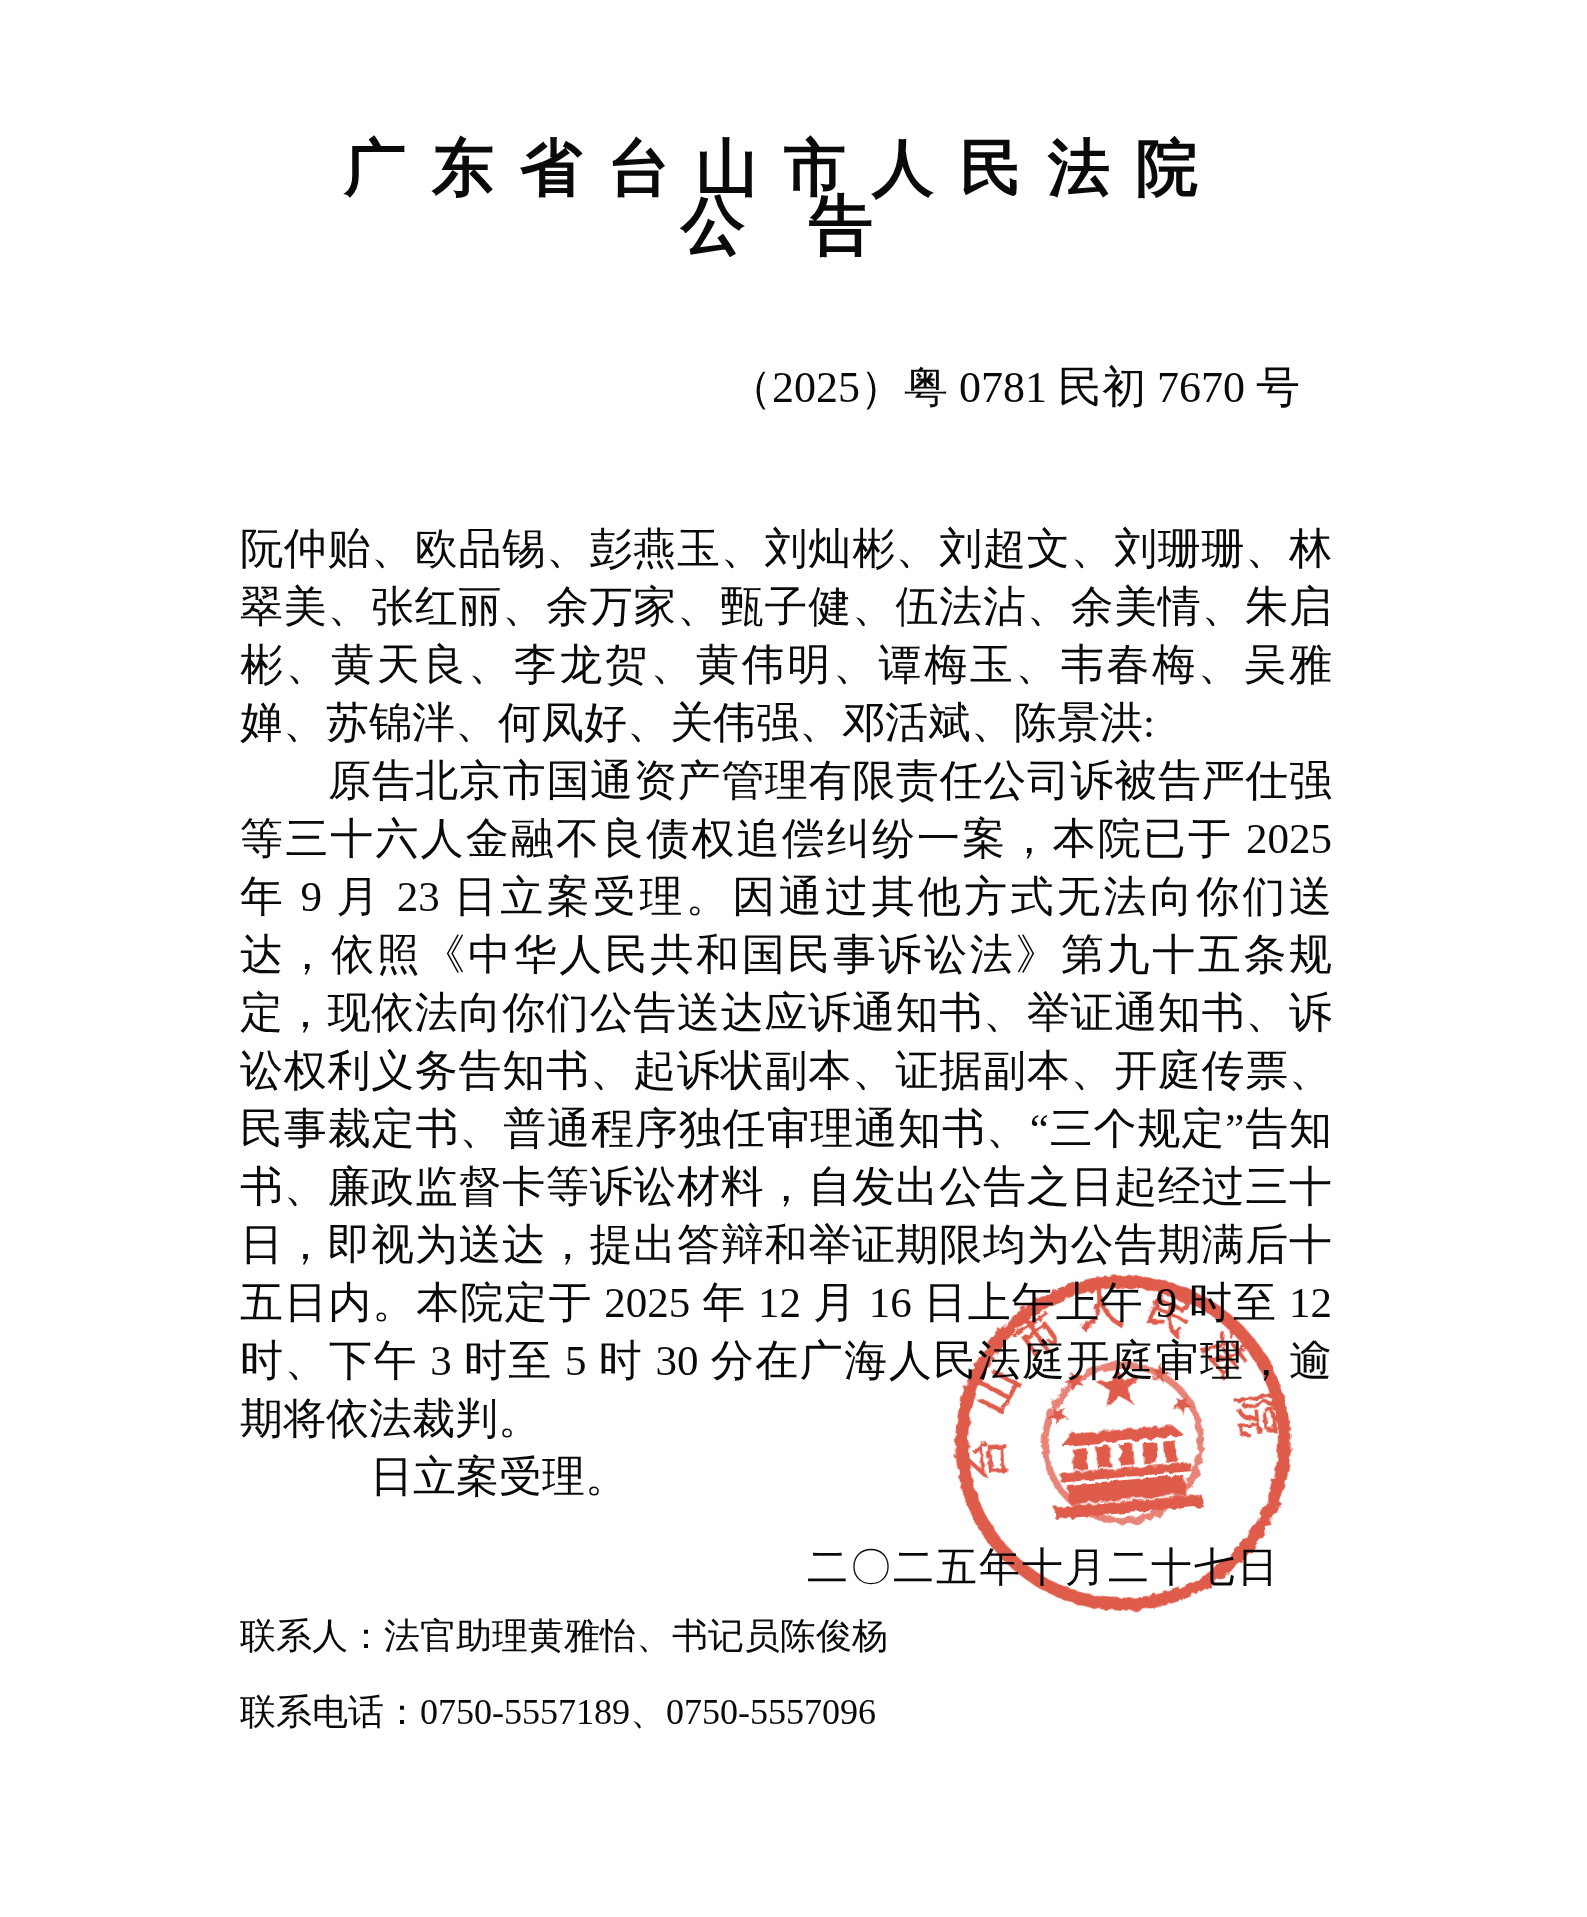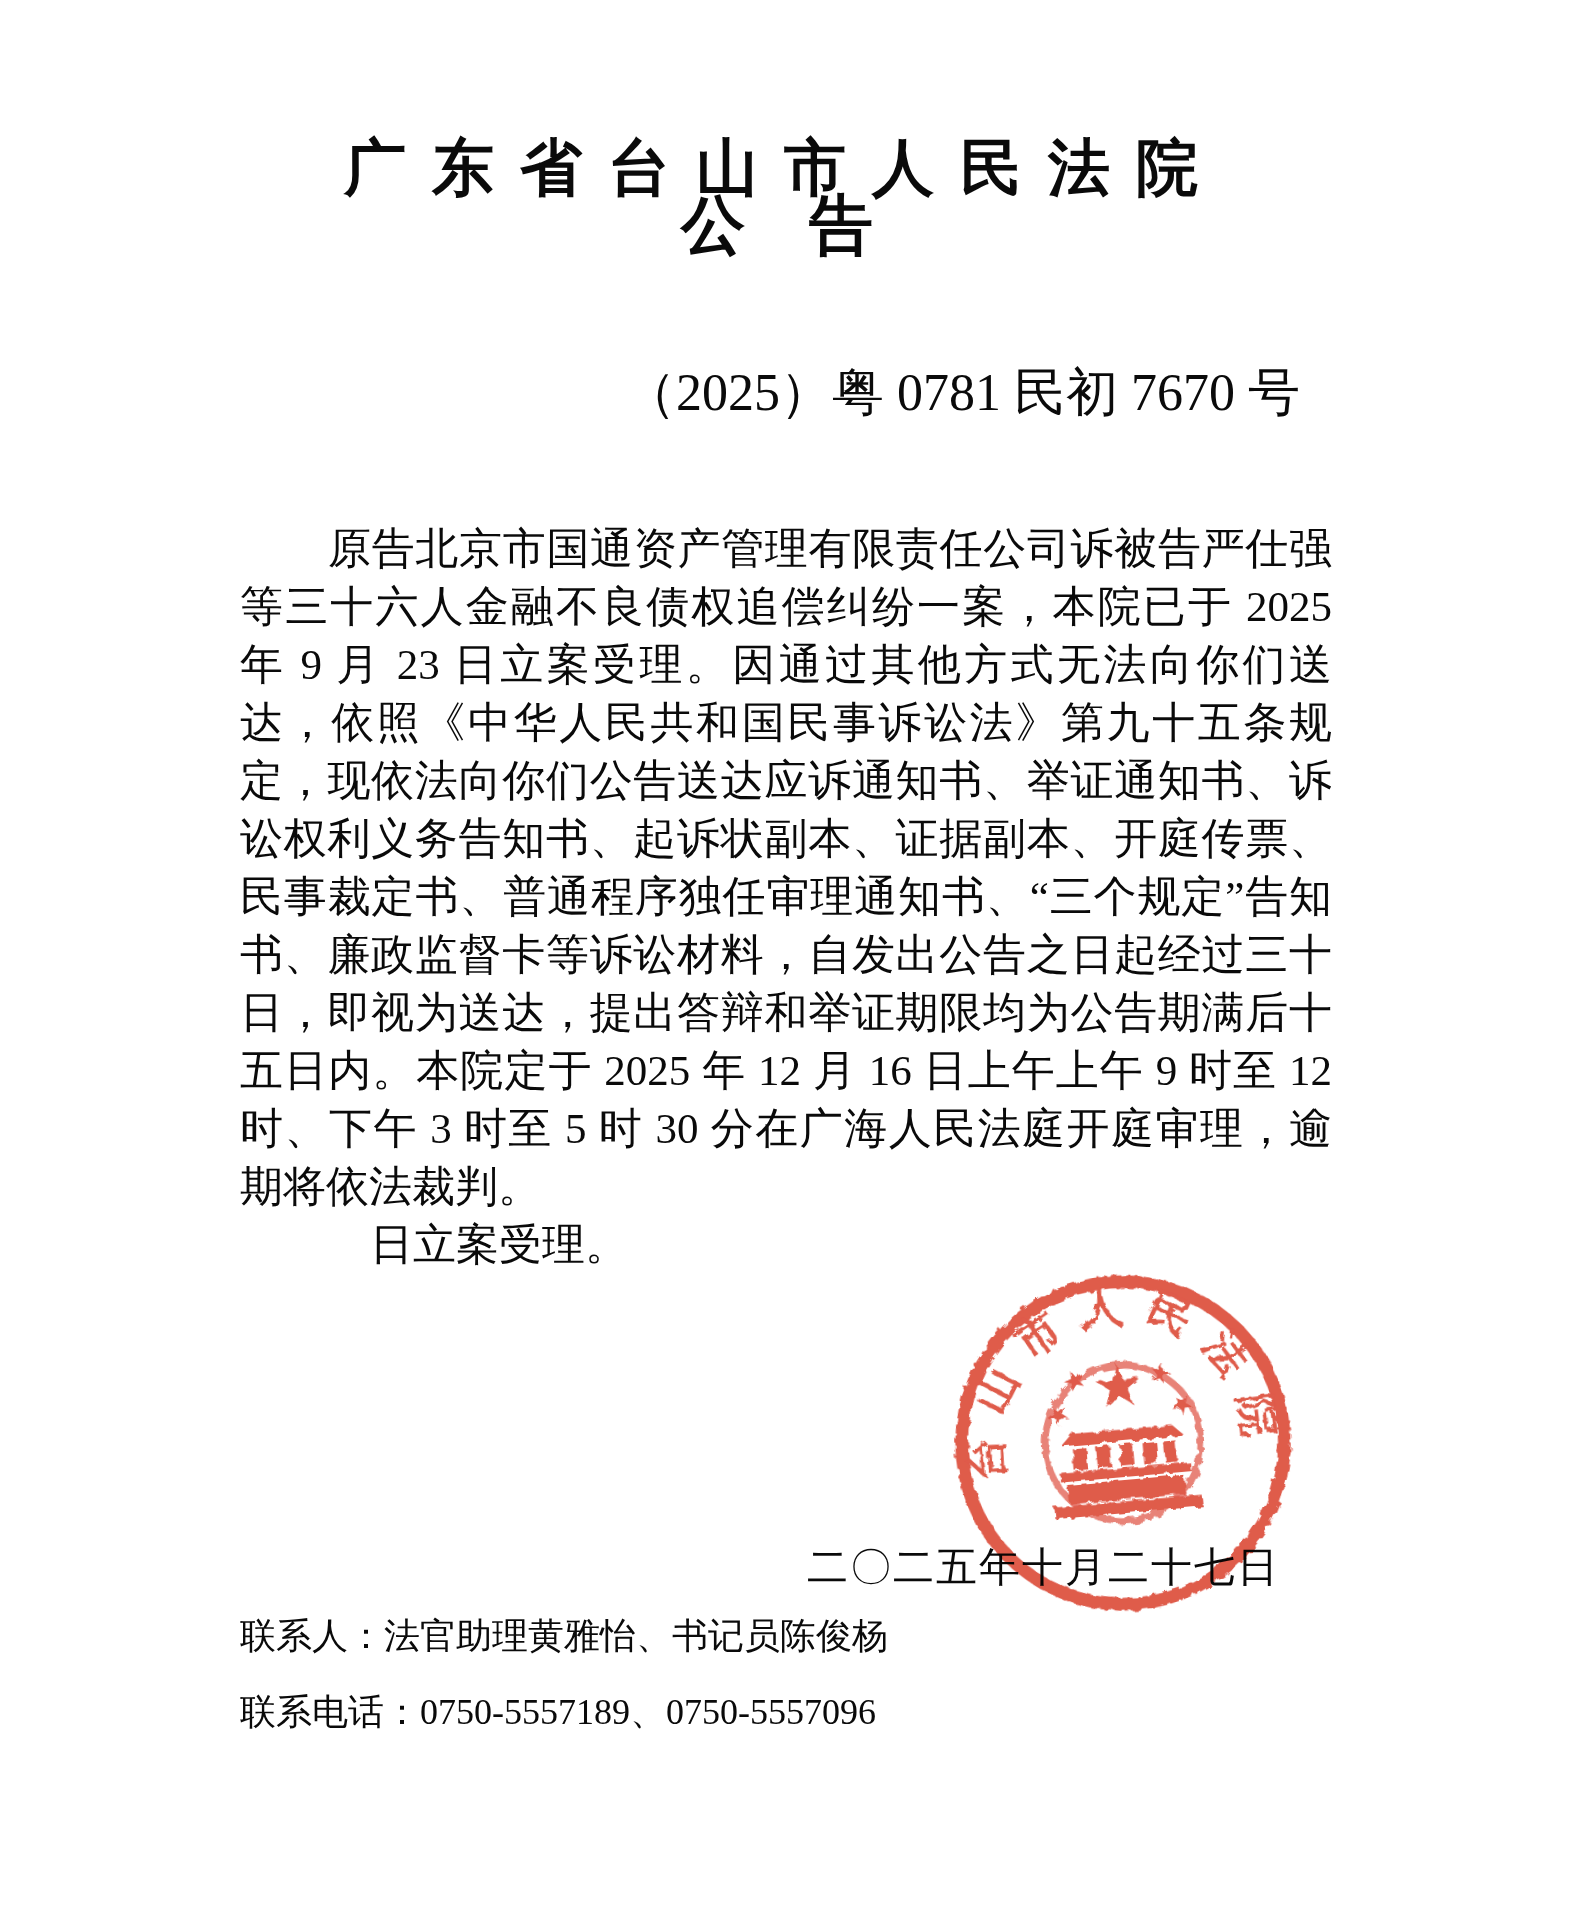--- a/index.html
+++ b/index.html
@@ -28,21 +28,21 @@
     top: 176px; left: 0; width: 100%;
     margin: 6px;
     text-align: center;
     font-size: 64px;
     font-weight: 700;
     white-space: nowrap;
   }
   .case-number {
     position: absolute;
     top: 358px; right: 242px;
-    font-size: 52px;
+    font-size: 44px;
     white-space: nowrap;
   }
   .body-text {
     position: absolute;
     top: 520px; left: 240px;
     width: 1092px;
     font-size: 43px;
     line-height: 58px;
     text-align: justify;
     text-align-last: left;
@@ -82,20 +82,21 @@
 
 <div class="page">
 
   <h1 class="court-name">广东省台山市人民法院</h1>
 
   <h2 class="doc-type">公　告</h2>
 
   <div class="case-number">（2025）粤 0781 民初 7670 号</div>
 
   <div class="body-text">
+    <p class="para-names">阮仲贻、欧品锡、彭燕玉、刘灿彬、刘超文、刘珊珊、林翠美、张红丽、余万家、甄子健、伍法沾、余美情、朱启彬、黄天良、李龙贺、黄伟明、谭梅玉、韦春梅、吴雅婵、苏锦泮、何凤好、关伟强、邓活斌、陈景洪:</p>
     <p class="para-main">原告北京市国通资产管理有限责任公司诉被告严仕强等三十六人金融不良债权追偿纠纷一案，本院已于 2025 年 9 月 23 日立案受理。因通过其他方式无法向你们送达，依照《中华人民共和国民事诉讼法》第九十五条规定，现依法向你们公告送达应诉通知书、举证通知书、诉讼权利义务告知书、起诉状副本、证据副本、开庭传票、民事裁定书、普通程序独任审理通知书、“三个规定”告知书、廉政监督卡等诉讼材料，自发出公告之日起经过三十日，即视为送达，提出答辩和举证期限均为公告期满后十五日内。本院定于 2025 年 12 月 16 日上午上午 9 时至 12 时、下午 3 时至 5 时 30 分在广海人民法庭开庭审理，逾期将依法裁判。</p>
     <p class="para-close">日立案受理。</p>
   </div>
 
   <div class="issue-date">二〇二五年十月二十七日</div>
 
   <div class="contacts">
     <div>联系人：法官助理黄雅怡、书记员陈俊杨</div>
     <div>联系电话：0750-5557189、0750-5557096</div>
   </div>

